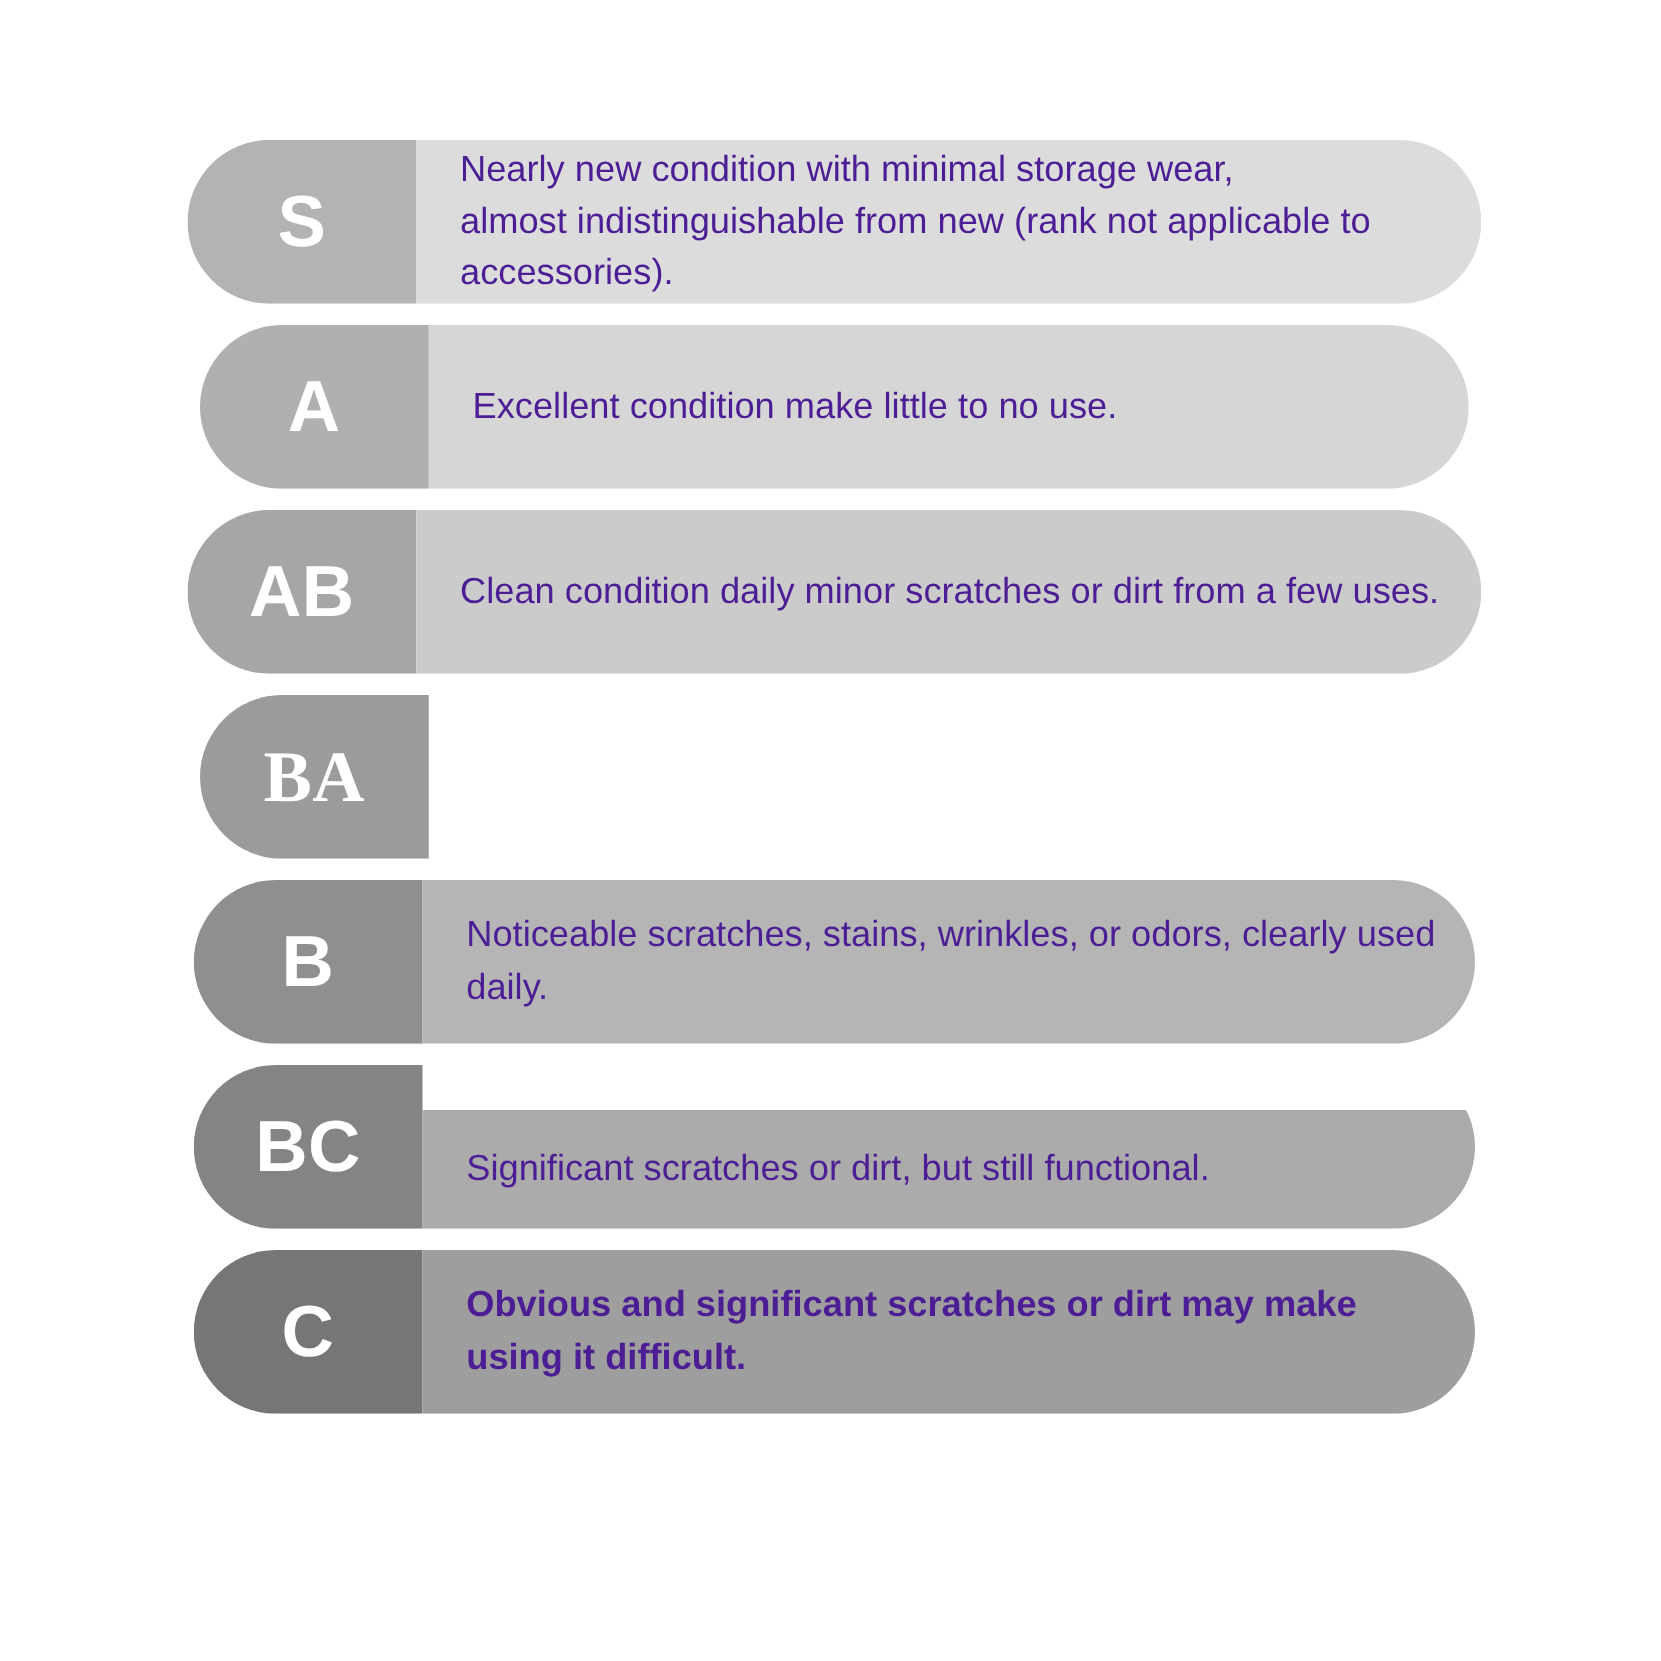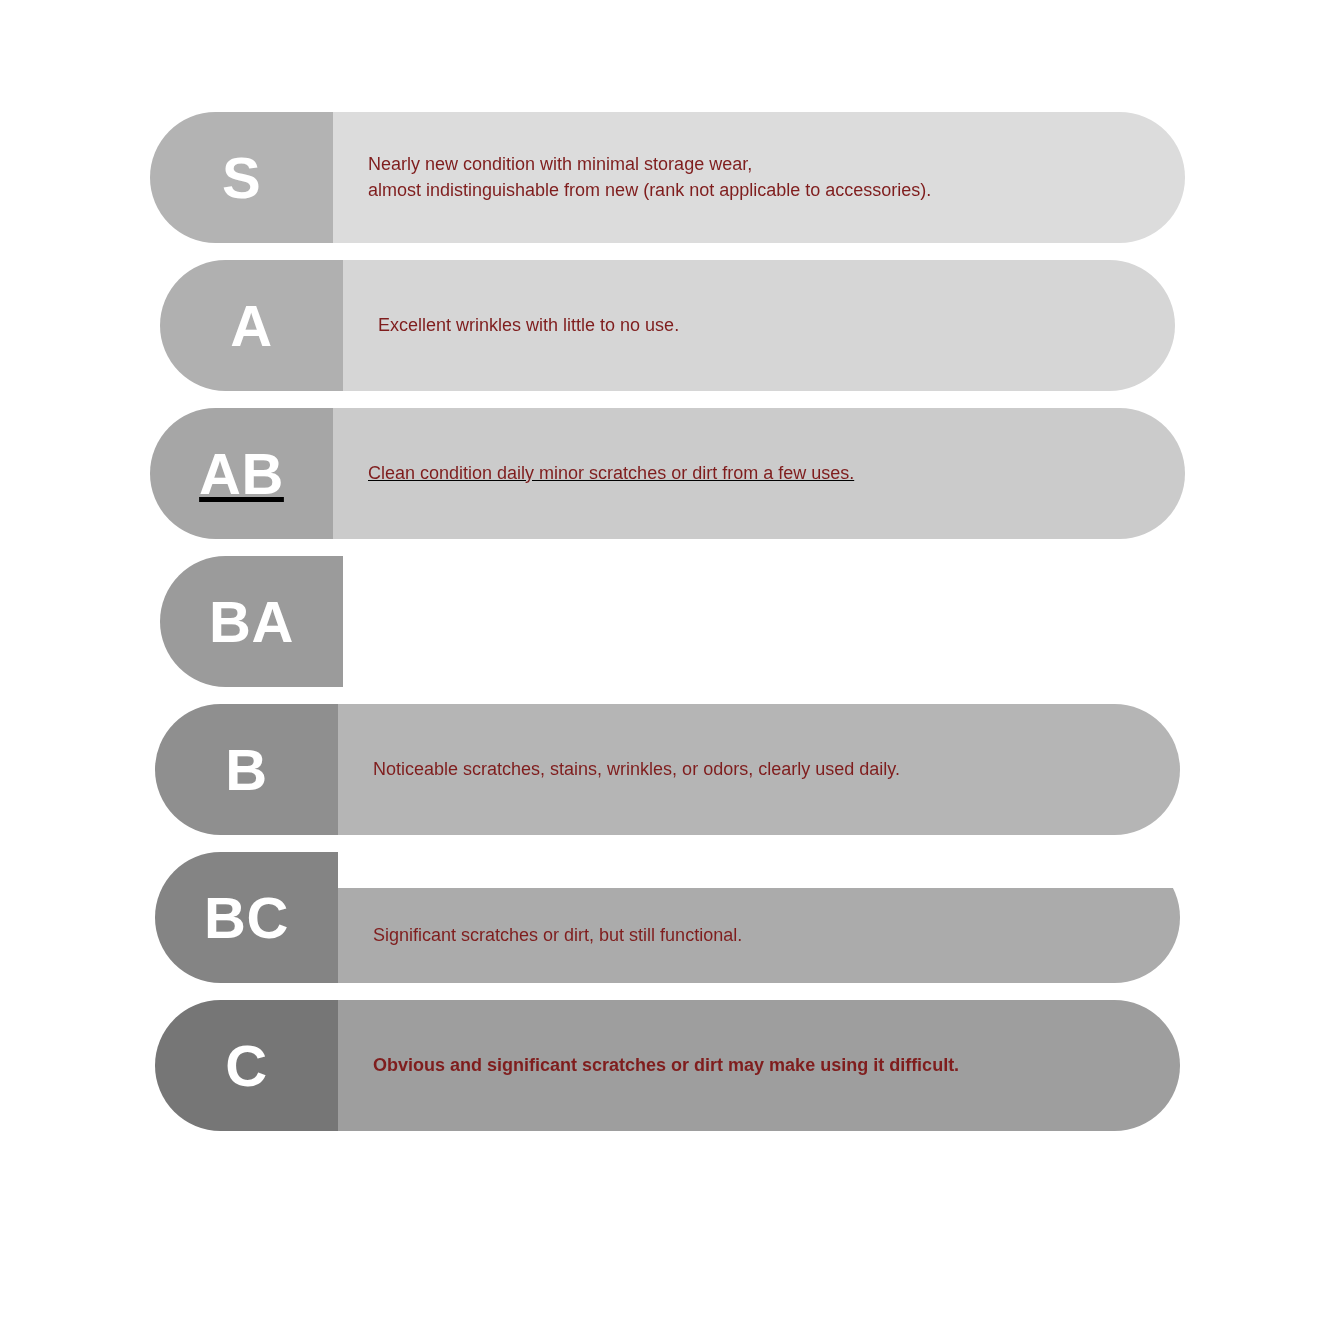--- a/index.html
+++ b/index.html
@@ -40,48 +40,48 @@
     letter-spacing: 0.5px;
     line-height: 1;
     user-select: none;
   }
   .grade-desc {
     flex: 1 1 auto;
     display: flex;
     align-items: center;
     padding-left: 35px;
     padding-right: 30px;
-    color: #7f1d1d;
-    font-size: 18px;
+    color: #4c1d95;
+    font-size: 29px;
     line-height: 1.42;
     white-space: pre-line;
   }
   
   .row-0 { margin-left: 150px; width: 1035px; }
   .row-1 { margin-left: 160px; width: 1015px; }
-  .row-2 { margin-left: 150px; width: 1035px; text-decoration: underline; }
-  .row-3 { margin-left: 160px; width: 1015px; }
+  .row-2 { margin-left: 150px; width: 1035px; }
+  .row-3 { margin-left: 160px; width: 1015px; font-family: Liberation Serif, serif; }
   .row-4 { margin-left: 155px; width: 1025px; }
   .row-5 { margin-left: 155px; width: 1025px; }
   .row-6 { margin-left: 155px; width: 1025px; }
 </style>
 </head>
 <body>
 
 <div id="grade-chart">
 
   <div class="grade-row row-0">
     <div class="grade-badge" style="background: rgb(179, 179, 179);">S</div>
     <div class="grade-desc" style="background: rgb(220, 220, 220);">Nearly new condition with minimal storage wear,
 almost indistinguishable from new (rank not applicable to accessories).</div>
   </div>
 
   <div class="grade-row row-1">
     <div class="grade-badge" style="background: rgb(176, 176, 176);">A</div>
-    <div class="grade-desc" style="background: rgb(214, 214, 214);">Excellent wrinkles with little to no use.</div>
+    <div class="grade-desc" style="background: rgb(214, 214, 214);">Excellent condition make little to no use.</div>
   </div>
 
   <div class="grade-row row-2">
     <div class="grade-badge" style="background: rgb(166, 166, 166);">AB</div>
     <div class="grade-desc" style="background: rgb(203, 203, 203);">Clean condition daily minor scratches or dirt from a few uses.</div>
   </div>
 
   <div class="grade-row row-3">
     <div class="grade-badge" style="background: rgb(155, 155, 155);">BA</div>
   </div>

